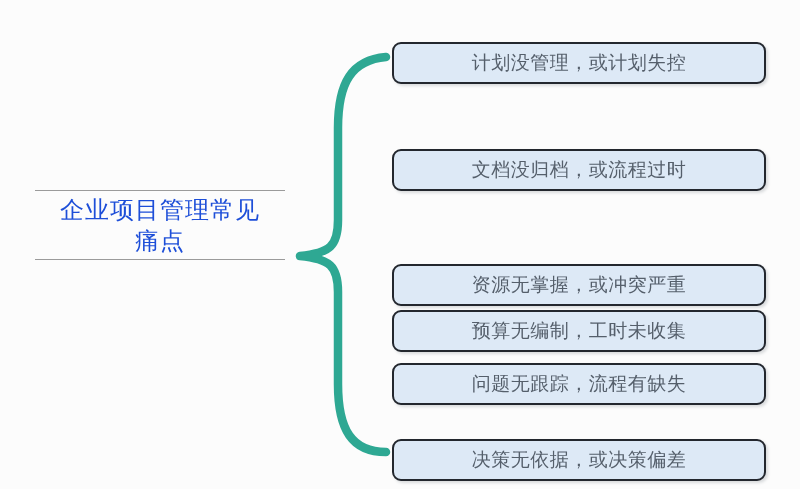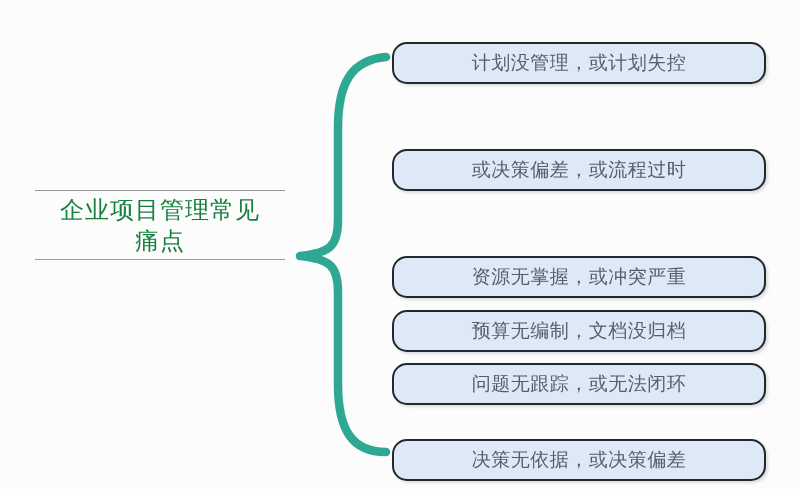--- a/index.html
+++ b/index.html
@@ -26,21 +26,21 @@
     border-bottom: 1px solid #9b9b9b;
     display: flex;
     flex-direction: column;
     justify-content: center;
     align-items: center;
     box-sizing: border-box;
   }
   .root-node .root-line {
     font-size: 24px;
     line-height: 31px;
-    color: #15803d;
+    color: #1d4ed8;
     letter-spacing: 1px;
     white-space: nowrap;
   }
   
   .brace {
     position: absolute;
     left: 290px;
     top: 40px;
     width: 110px;
     height: 420px;
@@ -53,21 +53,21 @@
   }
   
   .box {
     position: absolute;
     left: 392px;
     width: 374px;
     height: 42px;
     box-sizing: border-box;
     background: #dde9f6;
     border: 2px solid #23272e;
-    border-radius: 15px;
+    border-radius: 9px;
     display: flex;
     align-items: center;
     justify-content: center;
     box-shadow: 2px 2px 3px rgba(60, 70, 85, 0.18);
   }
   .box span {
     font-size: 19px;
     color: #555f6b;
     letter-spacing: 0.5px;
     white-space: nowrap;
@@ -90,28 +90,28 @@
              C 48 206, 40 213, 10 216
              C 40 219, 48 226, 48 252
              L 48 344
              C 48 390, 62 412, 96 412" stroke="#2ea893"></path>
   </svg>
 
   <div class="box" style="top:42px">
     <span>计划没管理，或计划失控</span>
   </div>
   <div class="box" style="top:149px">
-    <span>或决策偏差，或流程过时</span>
+    <span>文档没归档，或流程过时</span>
   </div>
-  <div class="box" style="top:256px">
+  <div class="box" style="top:264px">
     <span>资源无掌握，或冲突严重</span>
   </div>
   <div class="box" style="top:310px">
-    <span>预算无编制，文档没归档</span>
+    <span>预算无编制，工时未收集</span>
   </div>
   <div class="box" style="top:363px">
-    <span>问题无跟踪，或无法闭环</span>
+    <span>问题无跟踪，流程有缺失</span>
   </div>
   <div class="box" style="top:439px">
     <span>决策无依据，或决策偏差</span>
   </div>
 
 </div>
 
 </body></html>

